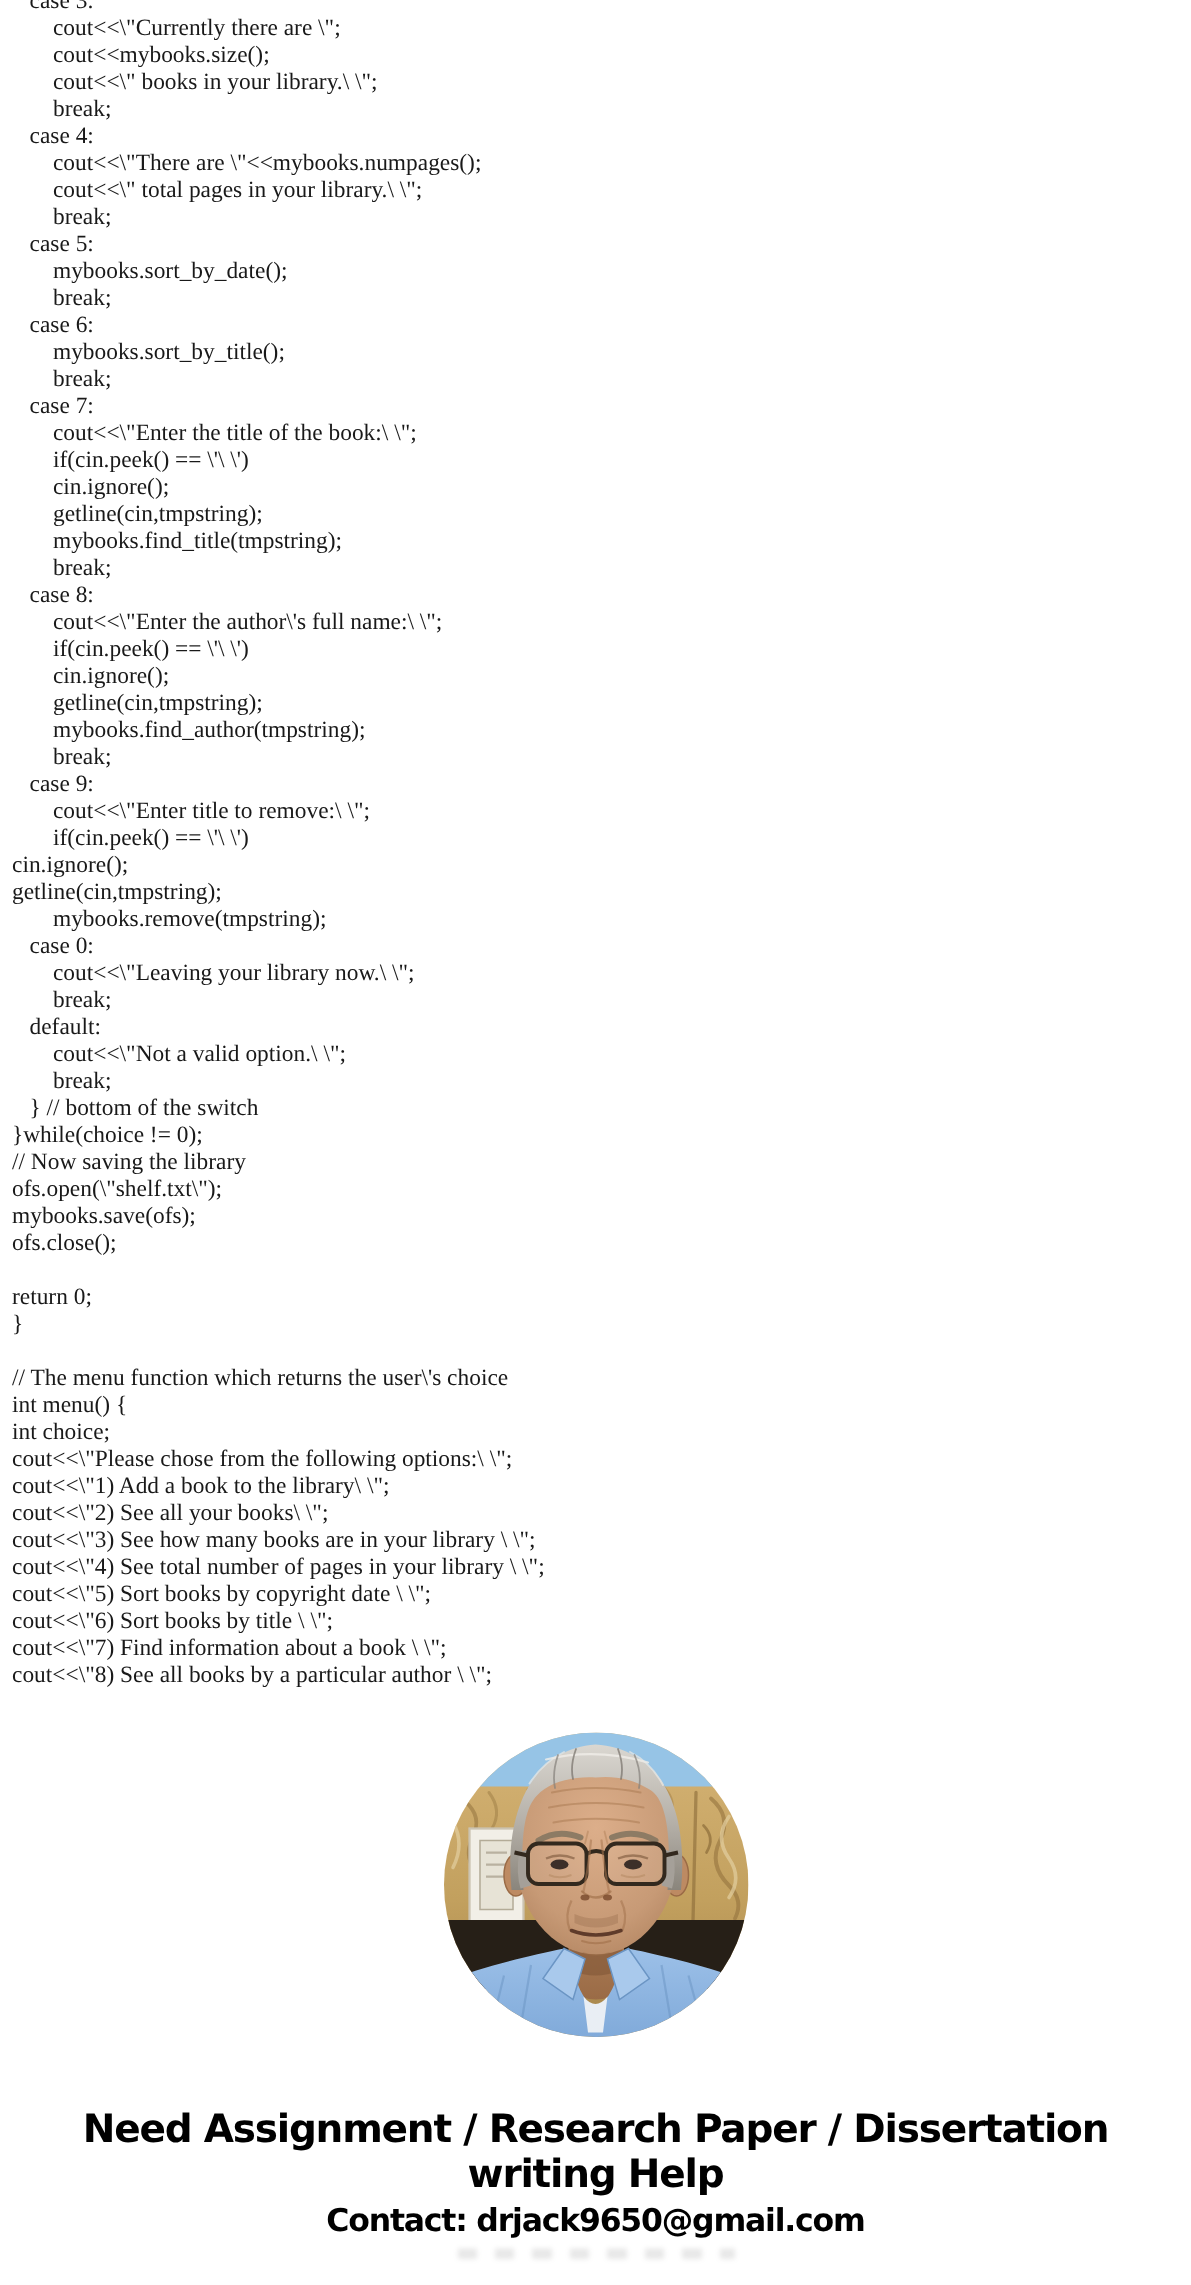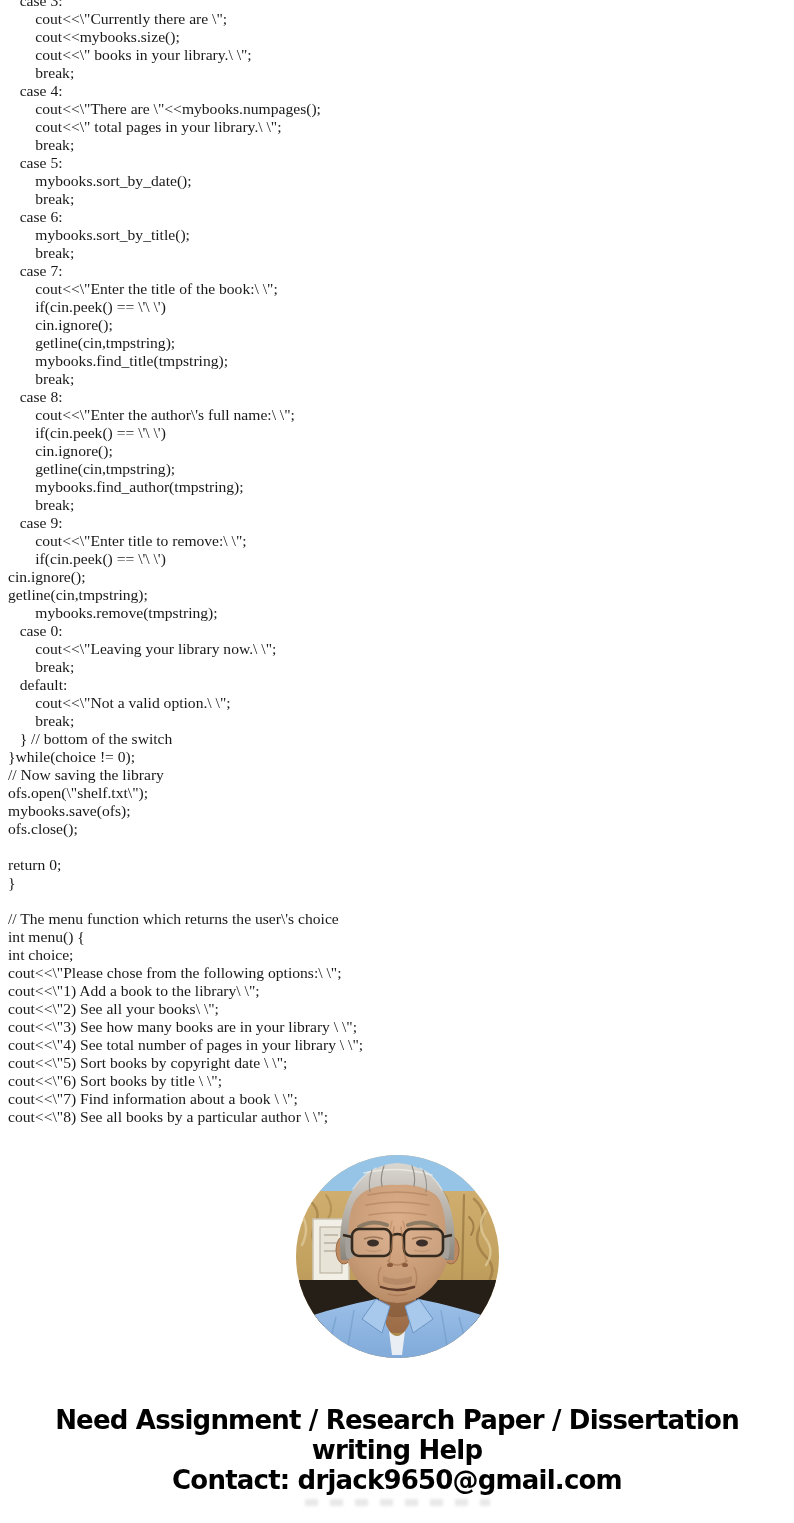--- a/index.html
+++ b/index.html
@@ -39,21 +39,21 @@
     font-weight: bold;
     color: #000000;
   }
   .footer .heading {
     font-size: 26px;
     line-height: 30px;
     letter-spacing: -0.8px;
     white-space: pre-line;
   }
   .footer .contact {
-    font-size: 26px;
+    font-size: 21px;
     line-height: 30px;
     letter-spacing: -0.8px;
   }
   .faint-smudge {
     width: 185px;
     height: 7px;
     margin: 4px auto 0 auto;
     background: repeating-linear-gradient(90deg,
       rgba(110,110,110,0.45) 0 13px, transparent 13px 25px);
     filter: blur(1.6px);

